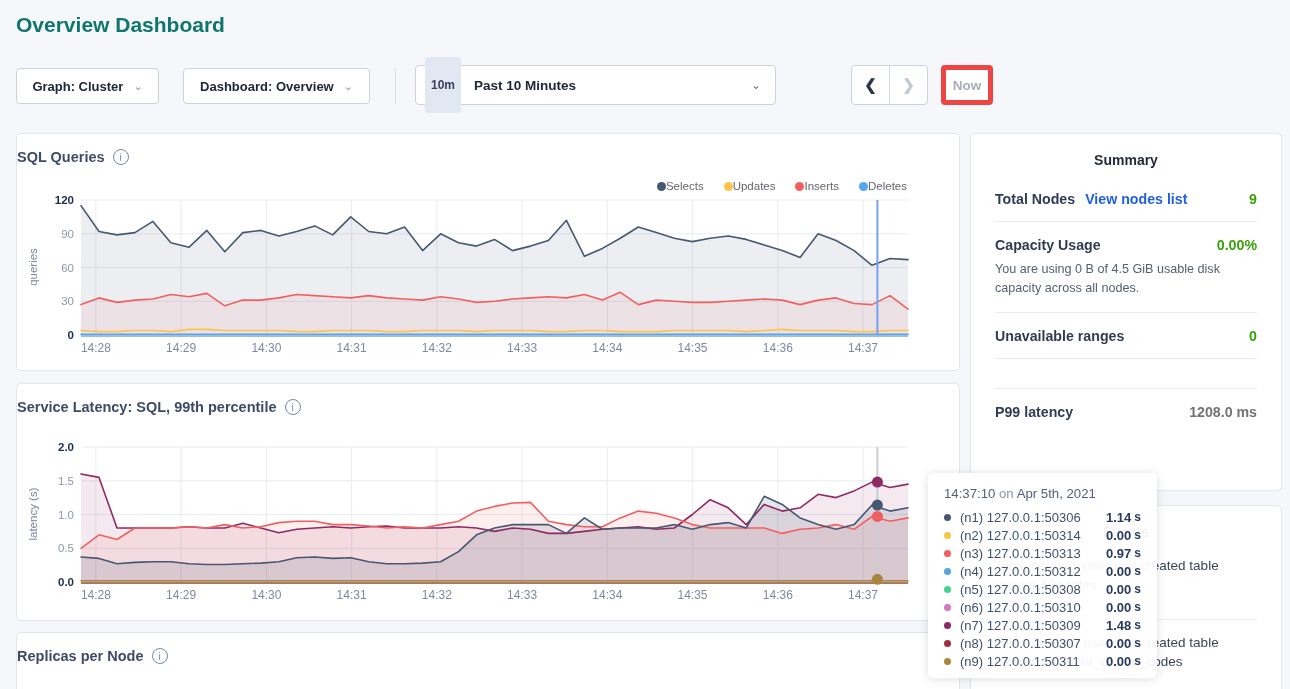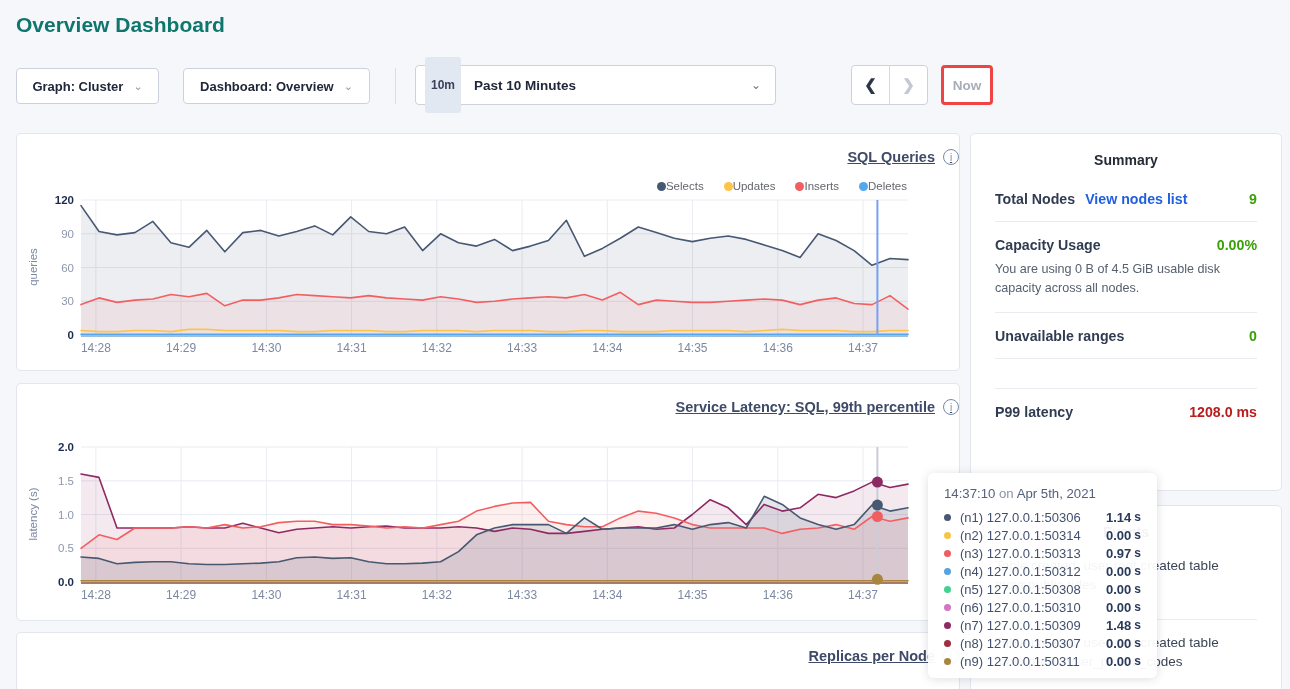--- a/index.html
+++ b/index.html
@@ -31,36 +31,36 @@
   .time-chev { margin-left:auto; font-size:12px; color:#6e7789; }
   .arrow-group {
     position:absolute; left:851px; top:65px; width:77px; height:40px;
     background:#fff; border:1px solid #ccd2dd; border-radius:4px; display:flex;
   }
   .arrow-btn { flex:1; display:flex; align-items:center; justify-content:center; font-size:15px; font-weight:bold; cursor:pointer; }
   .arrow-prev { color:#2c3547; border-right:1px solid #d5d9e1; }
   .arrow-next { color:#c3c8d2; }
   .now-btn {
     position:absolute; left:941px; top:65px; width:52px; height:40px;
-    background:#fff; border:3px solid #ef4444; border-radius:4px;
+    background:#fff; border:5px solid #ef4444; border-radius:4px;
     display:flex; align-items:center; justify-content:center;
     font-size:13.5px; font-weight:bold; color:#a6adb9;
   }
 
   
   .card { position:absolute; background:#fff; border:1px solid #e3e6ec; border-radius:5px; }
   .card-sql      { left:16px; top:133px; width:944px; height:238px; }
   .card-latency  { left:16px; top:383px; width:944px; height:238px; }
   .card-replicas { left:16px; top:632px; width:944px; height:90px; }
   .card-summary  { left:970px; top:133px; width:312px; height:358px; padding:0 24px; }
   .card-events   { left:970px; top:505px; width:312px; height:200px; padding:0 24px; }
 
   .chart-title {
-    display:flex; justify-content:flex-end; align-items:center; gap:8px;
-    margin-top:15px; font-size:14.5px; font-weight:bold; color:#3e4a67;text-decoration:underline;
+    display:flex; justify-content:flex-start; align-items:center; gap:8px;
+    margin-top:15px; font-size:14.5px; font-weight:bold; color:#3e4a67;
   }
   .info-icon {
     width:16px; height:16px; border:1px solid #7589ab; border-radius:50%;
     display:inline-flex; align-items:center; justify-content:center;
     font-size:10px; color:#7589ab; font-weight:normal;
   }
   .legend { position:absolute; top:46px; right:52px; display:flex; gap:20px; }
   .legend-item { display:flex; align-items:center; font-size:11.5px; color:#63666c; }
   .legend-dot { width:9px; height:9px; border-radius:50%; }
   .ylabel {
@@ -271,21 +271,21 @@
         <div class="sum-head">
           <span class="sum-label">Unavailable ranges</span>
           <span class="sum-value" style="color: rgb(58, 160, 8);">0</span>
         </div>
       </div>
       <div class="sum-row">
       </div>
       <div class="sum-row">
         <div class="sum-head">
           <span class="sum-label">P99 latency</span>
-          <span class="sum-value" style="color: #b91c1c; text-align: center;">1208.0 ms</span>
+          <span class="sum-value" style="color: #737373; text-align: center;">1208.0 ms</span>
         </div>
       </div>
     </div>
 </div>
 
 <div class="card card-events">
   <div class="panel-title">Events</div>
   <div id="events-list">
       <div class="ev-item">Table created: user root created table movr.public.rides</div>
       <div class="ev-item">Table created: user root created table movr.public.user_promo_codes</div>

